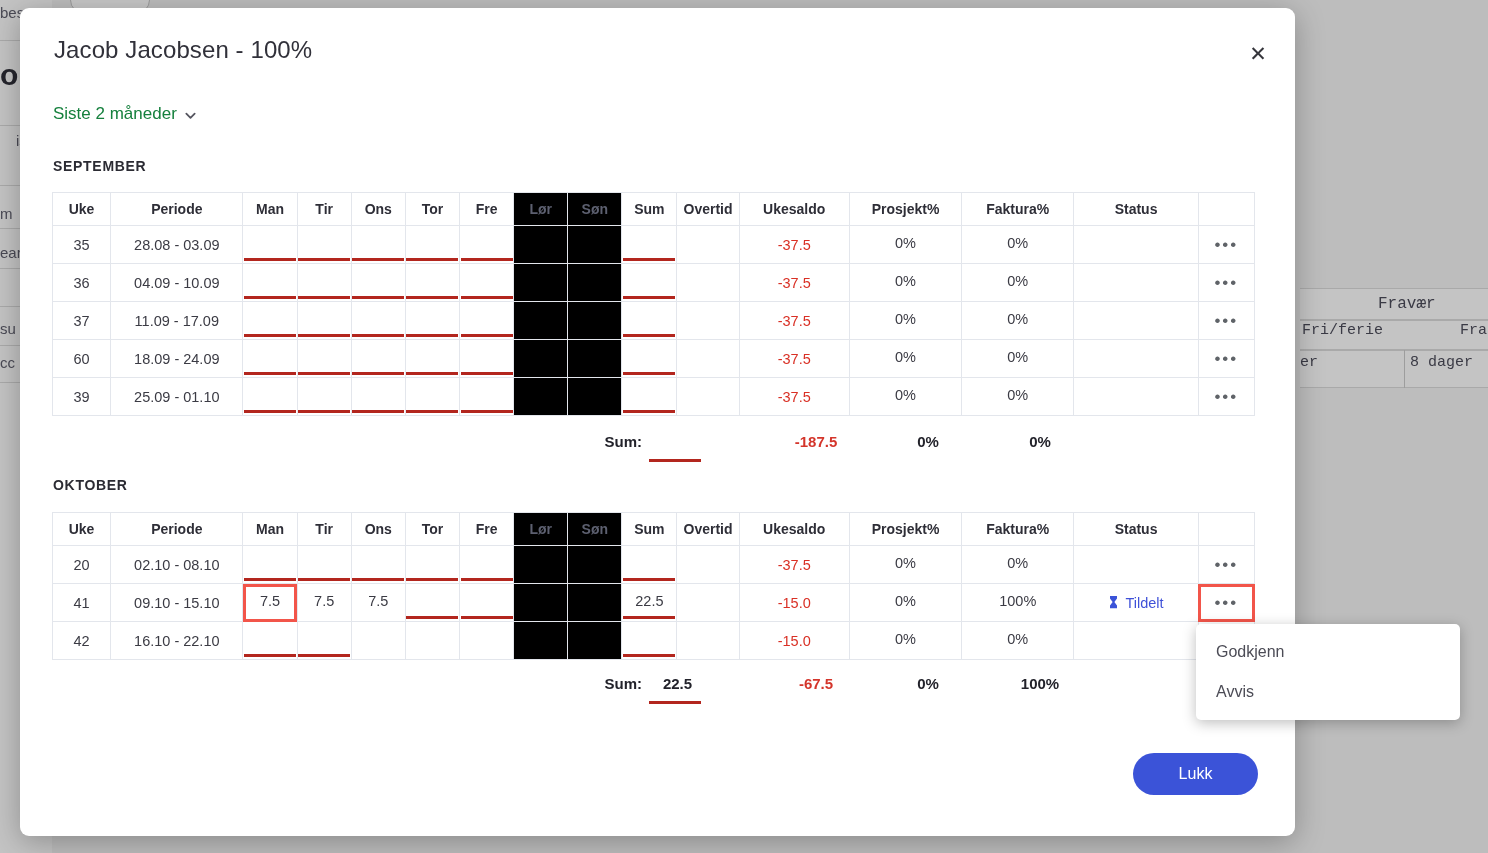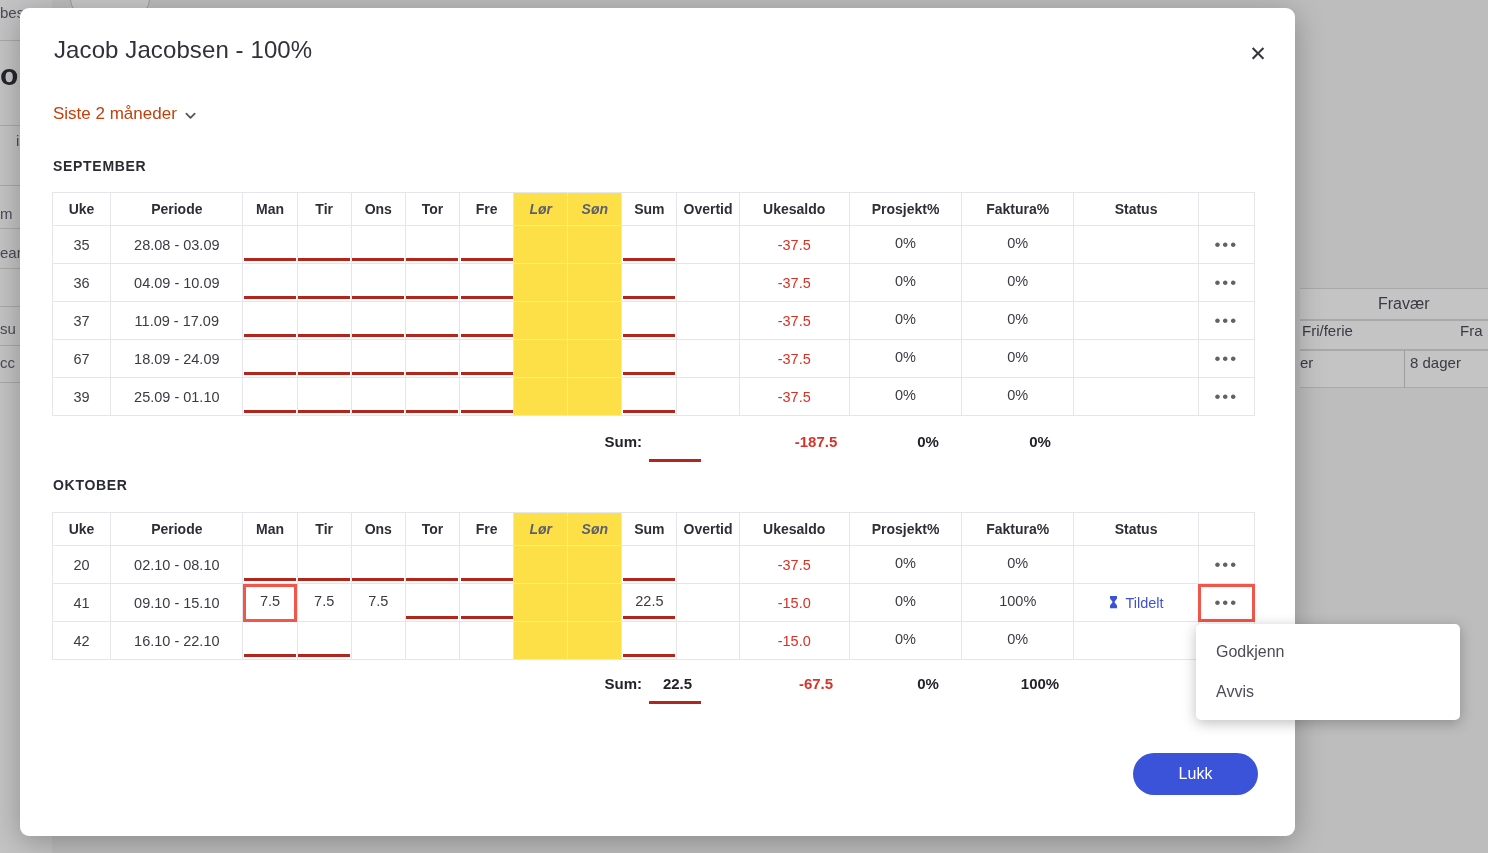--- a/index.html
+++ b/index.html
@@ -32,21 +32,21 @@
   }
   .bg-text.big { font-size: 30px; font-weight: 600; color: #24242c; }
   .bg-pill {
     position: absolute; left: 70px; top: -14px; width: 80px; height: 28px;
     border: 1px solid #9b9b9b; border-radius: 14px; background: #c8c8c8;
   }
   .bg-panel {
     position: absolute; background: #c4c4c4; border: 1px solid #a9a9a9;
   }
   .bg-cell {
-    position: absolute; font-size: 15px; color: #3a3a45; white-space: nowrap;
+    position: absolute; font-size: 15px; color: #3a3a45; white-space: nowrap; font-family: Liberation Mono, monospace;
   }
 
   
   #modal {
     position: absolute;
     left: 20px; top: 8px;
     width: 1275px; height: 828px;
     background: #ffffff;
     border-radius: 9px;
     box-shadow: 0 6px 30px rgba(0,0,0,.28);
@@ -58,21 +58,21 @@
   }
   .close-btn {
     position: absolute; right: 20px; top: 28px;
     width: 34px; height: 34px;
     display: flex; align-items: center; justify-content: center;
     cursor: pointer; color: #36363c; font-size: 21px; line-height: 1;
     background: transparent; border: none;
   }
   .period-select {
     position: absolute; left: 33px; top: 96px;
-    font-size: 17px; color: #c2410c;
+    font-size: 17px; color: #15803d;
     display: flex; align-items: center; gap: 7px; cursor: pointer;
   }
   .chev { display:inline-block; width: 13px; height: 13px; position: relative; top: -1px;}
 
   .month-label {
     position: absolute; left: 33px;
     font-size: 14px; font-weight: bold; color: #2b2b33;
     letter-spacing: .7px;
   }
 
@@ -94,23 +94,22 @@
     height: 38px;
     position: relative;
   }
   table.sheet th {
     height: 33px;
     font-weight: bold;
     font-size: 14px;
     color: #2e2e37;
   }
   table.sheet th.weekend, table.sheet td.weekend {
-    background: #fde047;
+    background: #000000;
     color: #5d6070;
-    font-style: italic;
   }
   td.neg { color: #d93025; }
   td.dots { cursor: pointer; letter-spacing: 2px; color: #5f6368; font-size: 17px;}
   .uline {
     position: absolute;
     left: 50%; transform: translateX(-50%);
     bottom: 2px;
     width: 52px; height: 3px;
     background: #b3261e;
   }
@@ -401,21 +400,21 @@
           <td>
             <span class="cellval">0%</span>
           </td>
           <td>
             <span class="cellval">0%</span>
           </td>
           <td></td>
           <td class="dots">•••</td>
         </tr>
         <tr>
-          <td>67</td>
+          <td>60</td>
           <td>18.09 - 24.09</td>
           <td>
             <span class="cellval"></span>
             <div class="uline"></div>
           </td>
           <td>
             <span class="cellval"></span>
             <div class="uline"></div>
           </td>
           <td>

